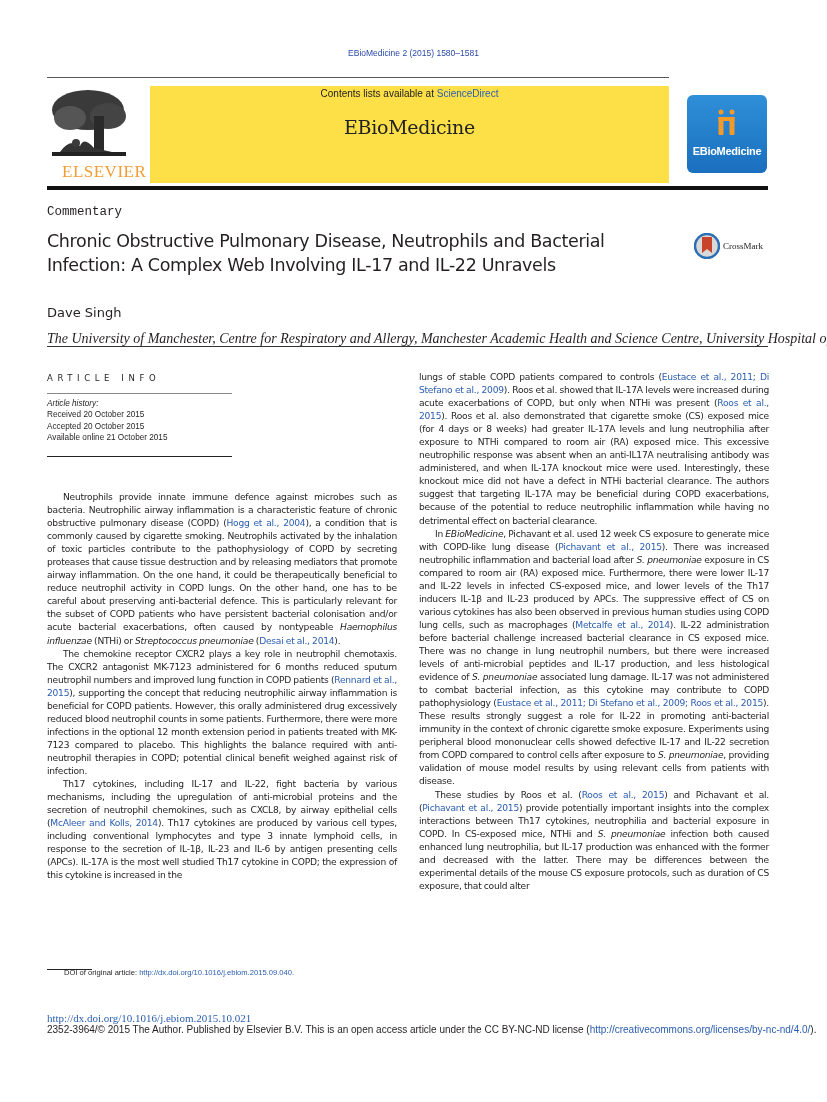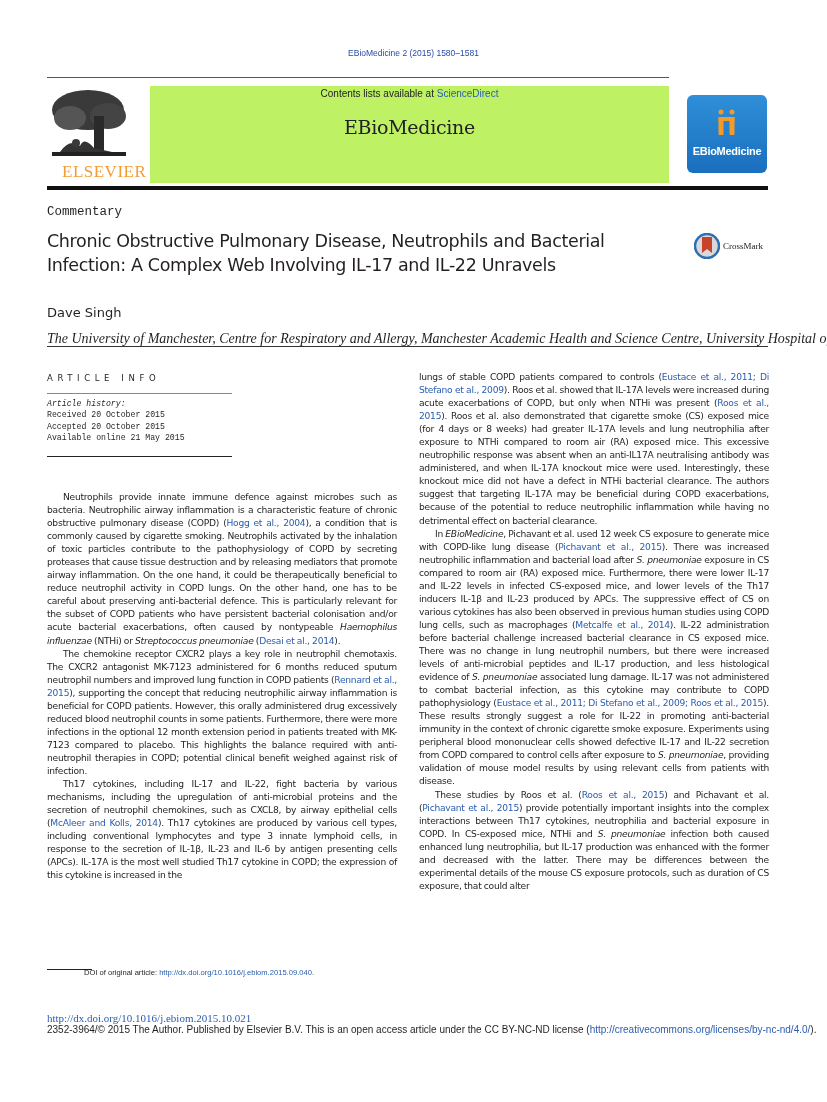--- a/index.html
+++ b/index.html
@@ -10,21 +10,21 @@
 
   #citation-line { top:48px; left:0; width:827px; text-align:center;
                    font-family:"Liberation Sans", sans-serif; font-size:8.5px; color:#2a4aa8; }
   #top-rule { top:77px; left:47px; width:622px; height:1px; background:#555; }
 
   #elsevier-logo { top:88px; left:46px; width:84px; height:96px; }
   #elsevier-tree { position:absolute; top:0; left:4px; width:78px; height:70px; }
   #elsevier-word { position:absolute; top:74px; left:16px; width:84px; text-align:center;
                    font-family:"Liberation Serif", serif; font-size:17px; color:#f29c33; letter-spacing:0.5px; }
 
-  #journal-banner { top:86px; left:150px; width:519px; height:97px; background:#bef264; }
+  #journal-banner { top:86px; left:150px; width:519px; height:97px; background:#fde047; }
   #contents-line { position:absolute; top:2px; width:100%; text-align:center;
                    font-family:"Liberation Sans", sans-serif; font-size:10px; color:#222; }
   #journal-name { position:absolute; top:30px; width:100%; text-align:center;
                   font-family:"DejaVu Serif", serif; font-size:19px; color:#222; letter-spacing:-0.3px; }
   #homepage-line { position:absolute; top:78px; width:100%; text-align:center;
                    font-family:"Liberation Mono", monospace; font-size:10px; color:#222; letter-spacing:0.6px; }
 
   #ebio-logo { top:95px; left:687px; width:80px; height:78px; border-radius:6px;
                background:linear-gradient(180deg,#2f8fd8 0%,#1a6fbe 100%); }
   #ebio-figure { position:absolute; top:14px; left:30px; width:20px; height:28px; }
@@ -41,34 +41,34 @@
   #crossmark-label { position:absolute; top:8px; left:29px; font-family:"Liberation Serif", serif; font-size:9px; color:#222; }
 
   #author { top:305px; left:47px; font-family:"DejaVu Sans", sans-serif; font-size:13px; color:#231f20; }
   #affiliation { top:331px; left:47px; width:730px; font-family:"Liberation Serif", serif; font-style:italic;
                  font-size:14px; color:#231f20; white-space:nowrap; }
   #affil-rule { top:346px; left:47px; width:721px; height:1px; background:#333; }
 
   #article-info-heading { top:373px; left:47px; font-family:"DejaVu Sans", sans-serif; font-size:8.5px;
                           letter-spacing:4.6px; color:#231f20; }
   #info-rule-top { top:393px; left:47px; width:185px; height:1px; background:#888; }
-  #history { top:398px; left:47px; font-family:Liberation Mono, monospace; font-size:8.2px; line-height:11.4px; color:#231f20; }
+  #history { top:398px; left:47px; font-family:Liberation Sans, sans-serif; font-size:8.2px; line-height:11.4px; color:#231f20; }
   #history .hist-label { font-style:italic; }
   #info-rule-bottom { top:456px; left:47px; width:185px; height:1px; background:#222; }
 
   .col { position:absolute; width:350px; font-family:"DejaVu Sans", sans-serif; font-size:9.15px;
          line-height:13.05px; color:#231f20; text-align:justify; letter-spacing:-0.25px; word-spacing:-0.3px; }
   .col p { margin:0; text-indent:16px; }
   .col p.noindent { text-indent:0; }
   #col-left { top:491px; left:47px; }
   #col-right { top:371px; left:419px; }
   .col i { font-style:italic; }
 
   #footnote-rule { top:969px; left:47px; width:45px; height:1px; background:#222; }
-  #footnote { top:968px; left:64px; font-family:"Liberation Sans", sans-serif; font-size:7.6px; color:#231f20;margin-left:20px; }
+  #footnote { top:968px; left:64px; font-family:"Liberation Sans", sans-serif; font-size:7.6px; color:#231f20; }
 
   #doi-line { top:1012px; left:47px; font-family:Liberation Serif, serif; font-size:11px; }
   #license-line { top:1024px; left:47px; font-family:"Liberation Sans", sans-serif; font-size:10px; color:#231f20; white-space:nowrap; }
 </style>
 </head>
 <body>
 
 <div id="citation-line" class="abs">EBioMedicine 2 (2015) 1580–1581</div>
 <div id="top-rule" class="abs"></div>
 
@@ -116,21 +116,21 @@
 <div id="author" class="abs">Dave Singh</div>
 <div id="affiliation" class="abs">The University of Manchester, Centre for Respiratory and Allergy, Manchester Academic Health and Science Centre, University Hospital of South Manchester Foundation Trust, Manchester, UK</div>
 <div id="affil-rule" class="abs"></div>
 
 <div id="article-info-heading" class="abs">ARTICLE INFO</div>
 <div id="info-rule-top" class="abs"></div>
 <div id="history" class="abs">
   <div class="hist-label">Article history:</div>
   <div>Received 20 October 2015</div>
   <div>Accepted 20 October 2015</div>
-  <div>Available online 21 May 2015</div>
+  <div>Available online 21 October 2015</div>
 </div>
 <div id="info-rule-bottom" class="abs"></div>
 
 <div id="col-left" class="col">
     <p><span>Neutrophils provide innate immune defence against microbes such as bacteria. Neutrophilic airway inflammation is a characteristic feature of chronic obstructive pulmonary disease (COPD) (</span><a class="link">Hogg et al., 2004</a><span>), a condition that is commonly caused by cigarette smoking. Neutrophils activated by the inhalation of toxic particles contribute to the pathophysiology of COPD by secreting proteases that cause tissue destruction and by releasing mediators that promote airway inflammation. On the one hand, it could be therapeutically beneficial to reduce neutrophil activity in COPD lungs. On the other hand, one has to be careful about preserving anti-bacterial defence. This is particularly relevant for the subset of COPD patients who have persistent bacterial colonisation and/or acute bacterial exacerbations, often caused by nontypeable </span><i>Haemophilus influenzae</i><span> (NTHi) or </span><i>Streptococcus pneumoniae</i><span> (</span><a class="link">Desai et al., 2014</a><span>).</span></p>
     <p><span>The chemokine receptor CXCR2 plays a key role in neutrophil chemotaxis. The CXCR2 antagonist MK-7123 administered for 6 months reduced sputum neutrophil numbers and improved lung function in COPD patients (</span><a class="link">Rennard et al., 2015</a><span>), supporting the concept that reducing neutrophilic airway inflammation is beneficial for COPD patients. However, this orally administered drug excessively reduced blood neutrophil counts in some patients. Furthermore, there were more infections in the optional 12 month extension period in patients treated with MK-7123 compared to placebo. This highlights the balance required with anti-neutrophil therapies in COPD; potential clinical benefit weighed against risk of infection.</span></p>
     <p><span>Th17 cytokines, including IL-17 and IL-22, fight bacteria by various mechanisms, including the upregulation of anti-microbial proteins and the secretion of neutrophil chemokines, such as CXCL8, by airway epithelial cells (</span><a class="link">McAleer and Kolls, 2014</a><span>). Th17 cytokines are produced by various cell types, including conventional lymphocytes and type 3 innate lymphoid cells, in response to the secretion of IL-1β, IL-23 and IL-6 by antigen presenting cells (APCs). IL-17A is the most well studied Th17 cytokine in COPD; the expression of this cytokine is increased in the</span></p>
   </div>
 <div id="col-right" class="col">
     <p class="noindent"><span>lungs of stable COPD patients compared to controls (</span><a class="link">Eustace et al., 2011; Di Stefano et al., 2009</a><span>). Roos et al. showed that IL-17A levels were increased during acute exacerbations of COPD, but only when NTHi was present (</span><a class="link">Roos et al., 2015</a><span>). Roos et al. also demonstrated that cigarette smoke (CS) exposed mice (for 4 days or 8 weeks) had greater IL-17A levels and lung neutrophilia after exposure to NTHi compared to room air (RA) exposed mice. This excessive neutrophilic response was absent when an anti-IL17A neutralising antibody was administered, and when IL-17A knockout mice were used. Interestingly, these knockout mice did not have a defect in NTHi bacterial clearance. The authors suggest that targeting IL-17A may be beneficial during COPD exacerbations, because of the potential to reduce neutrophilic inflammation while having no detrimental effect on bacterial clearance.</span></p>

